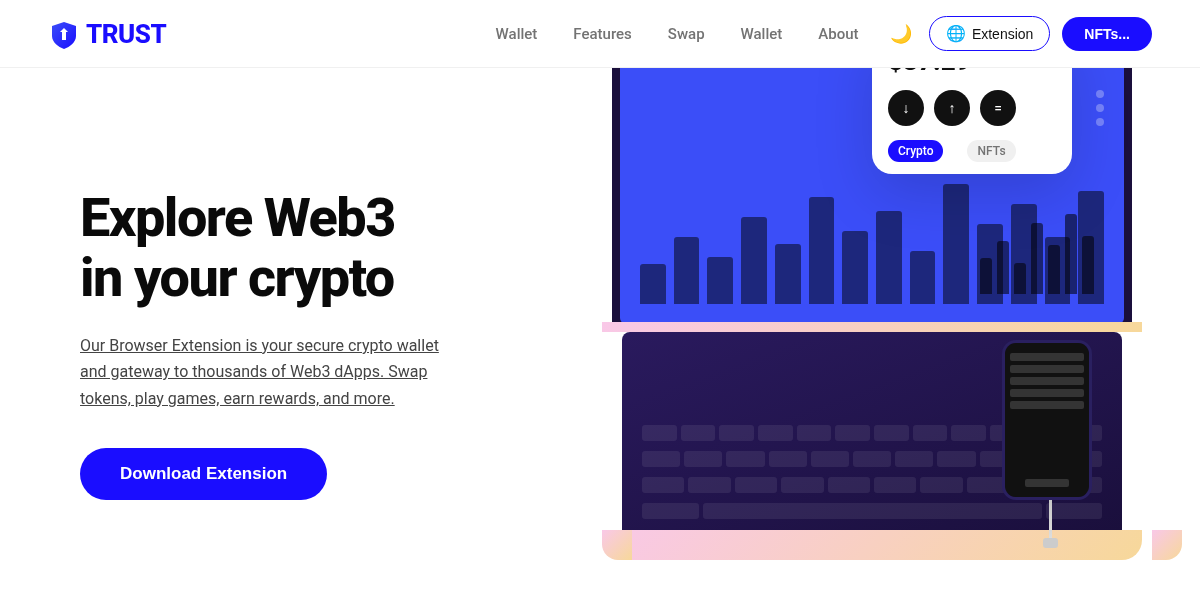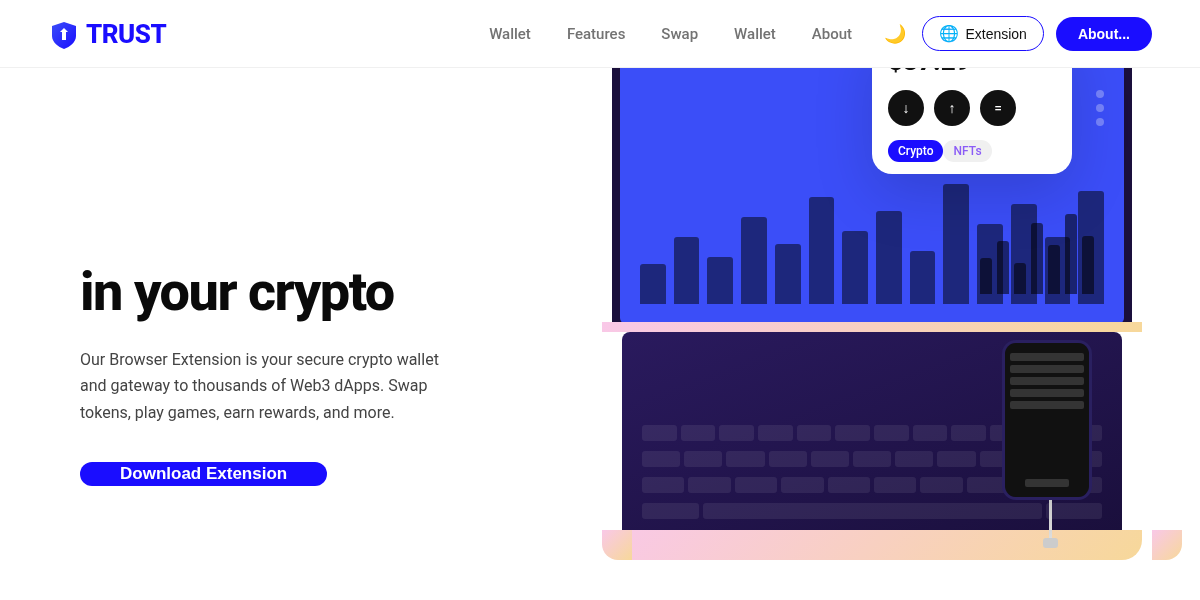--- a/index.html
+++ b/index.html
@@ -129,28 +129,29 @@
       margin-bottom: 24px;
       letter-spacing: -1.5px;
     }
 
     .hero-desc {
       font-size: 16px;
       color: #444;
       line-height: 1.65;
       max-width: 380px;
       margin-bottom: 36px;
+      text-decoration: underline;
     }
 
     .download-btn {
       background: #1a0dff;
       color: #fff;
       border: none;
       border-radius: 32px;
-      padding: 2px 40px;
+      padding: 16px 40px;
       font-size: 17px;
       font-weight: 700;
       cursor: pointer;
       display: inline-block;
     }
 
     
     .hero-illustration {
       flex: 1;
       display: flex;
@@ -287,29 +288,29 @@
       background: #111;
       display: flex;
       align-items: center;
       justify-content: center;
       color: #fff;
       font-size: 14px;
     }
 
     .wallet-tabs {
       display: flex;
-      gap: 0;
+      gap: 24px;
     }
 
     .wallet-tab {
       font-size: 12px;
       padding: 4px 10px;
       border-radius: 12px;
       background: #f0f0f0;
-      color: #8b5cf6;
+      color: #737373;
       font-weight: 500;
     }
 
     .wallet-tab.active {
       background: #1a0dff;
       color: #fff;
     }
 
     
     .phone {
@@ -456,28 +457,28 @@
   </div>
 
   <div class="nav-right">
     <button class="theme-btn">
       <span>🌙</span>
     </button>
     <button class="lang-btn">
       <span class="globe">🌐</span>
       <span>Extension</span>
     </button>
-    <button class="download-nav-btn">About...</button>
+    <button class="download-nav-btn">NFTs...</button>
   </div>
 </nav>
 
 <section class="hero">
   <div class="hero-content">
     <h1 class="hero-title">
-      <br>
+      <span>Explore Web3</span><br>
       <span>in your crypto</span>
     </h1>
     <p class="hero-desc">Our Browser Extension is your secure crypto wallet and gateway to thousands of Web3 dApps. Swap tokens, play games, earn rewards, and more.</p>
     <button class="download-btn">Download Extension</button>
   </div>
 
   <div class="hero-illustration">
 
     <div class="wallet-card">
       <div class="wallet-amount">$37.29</div>

